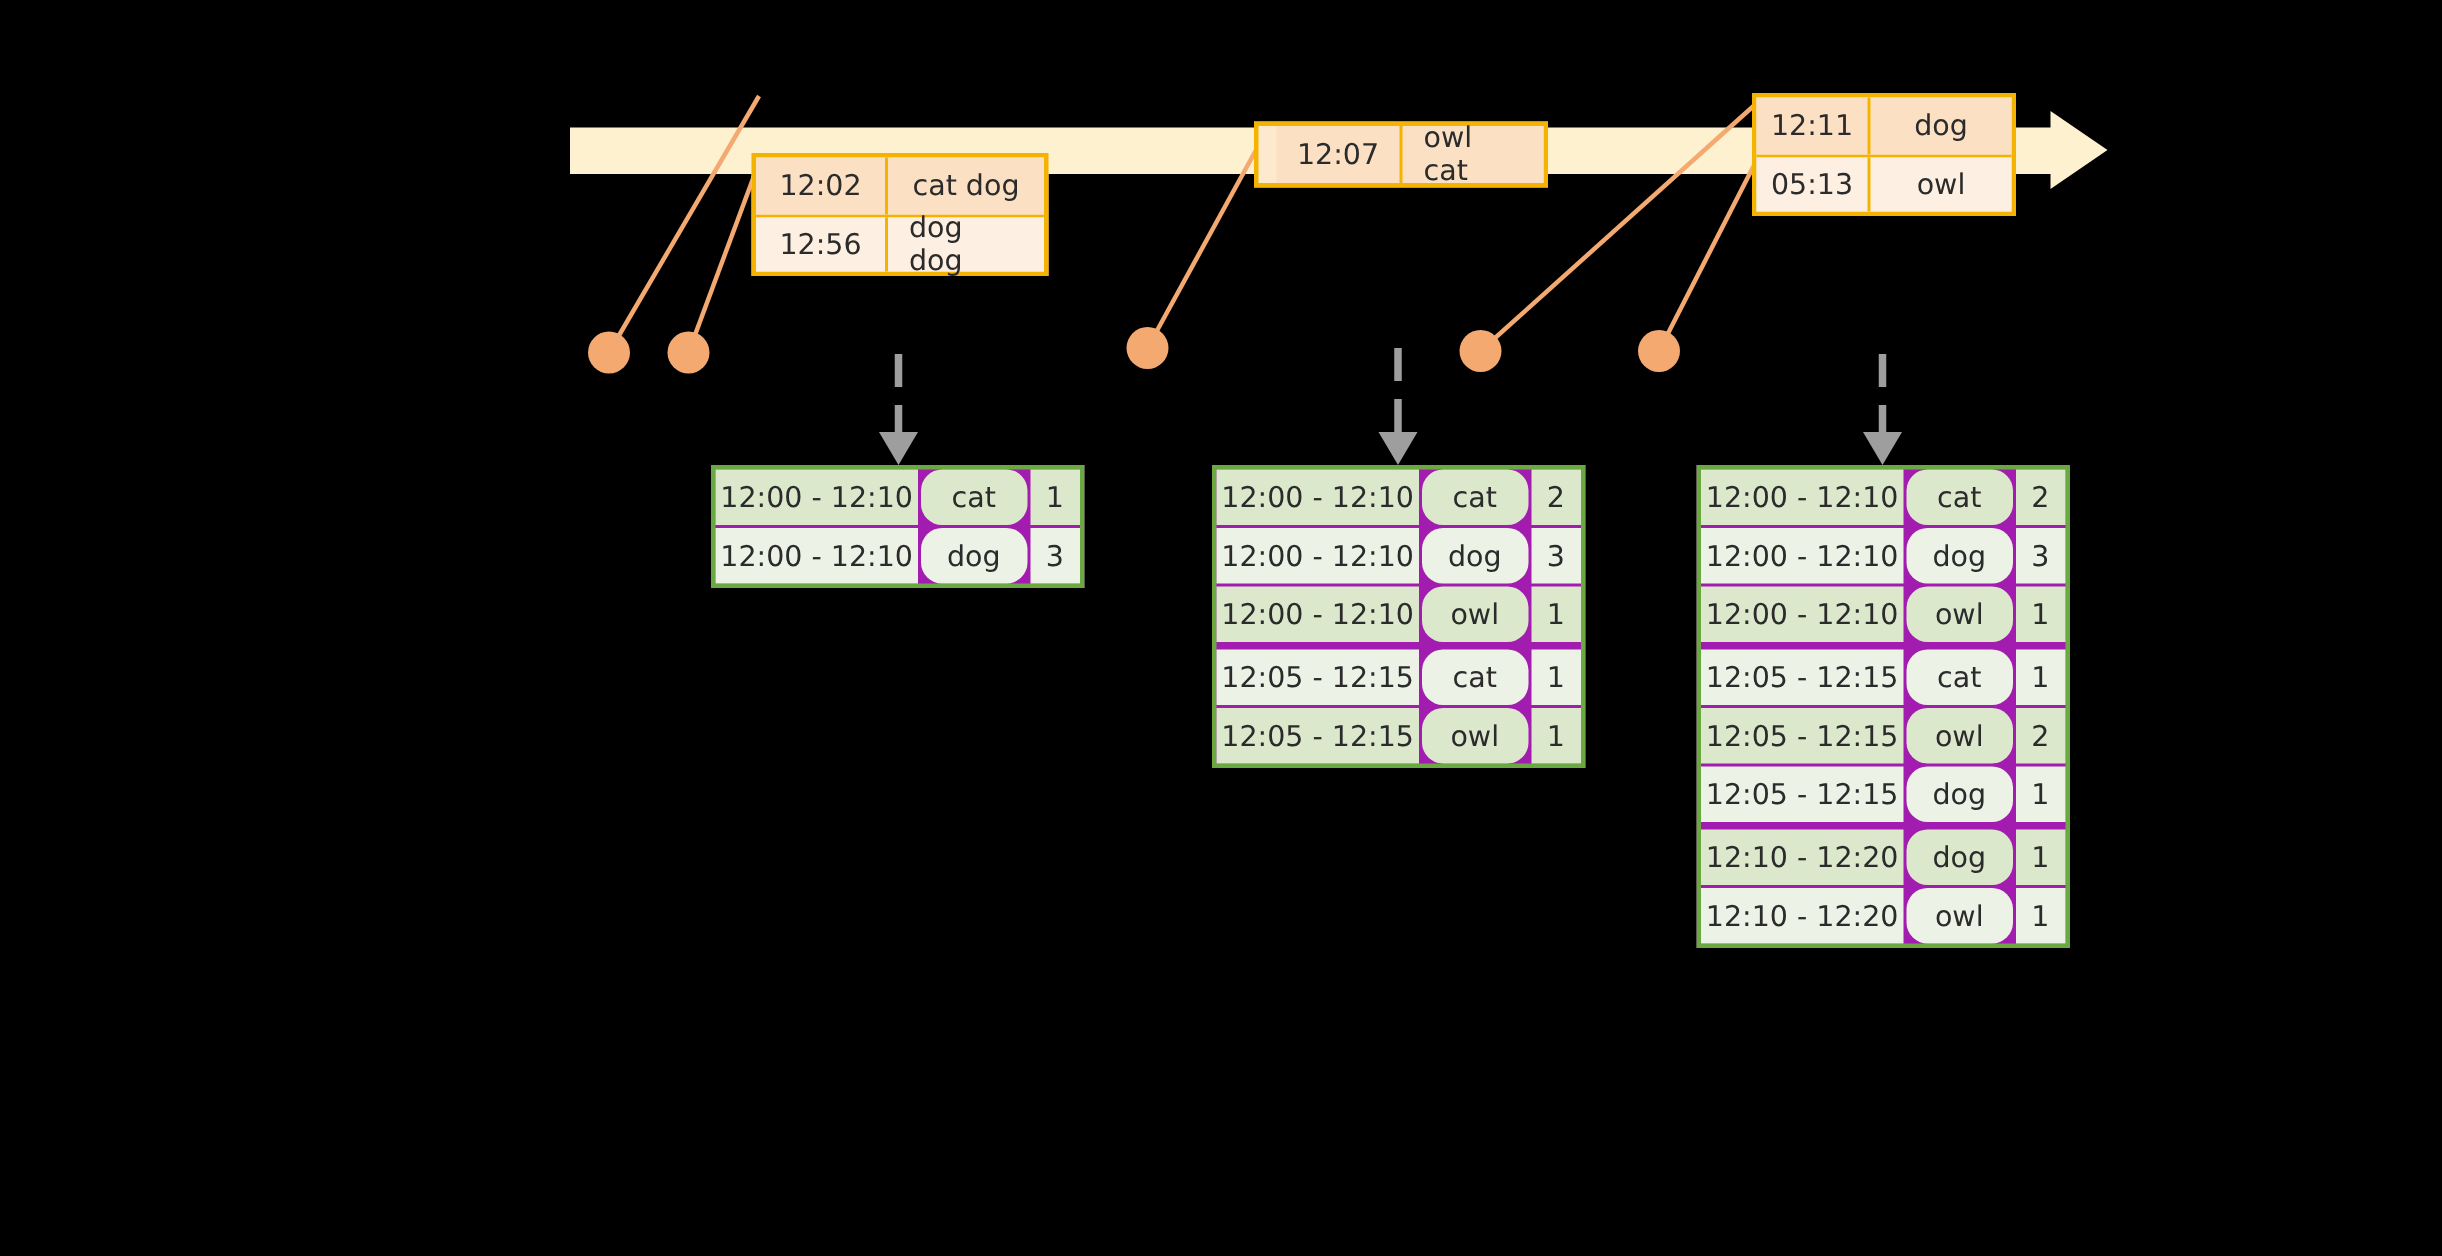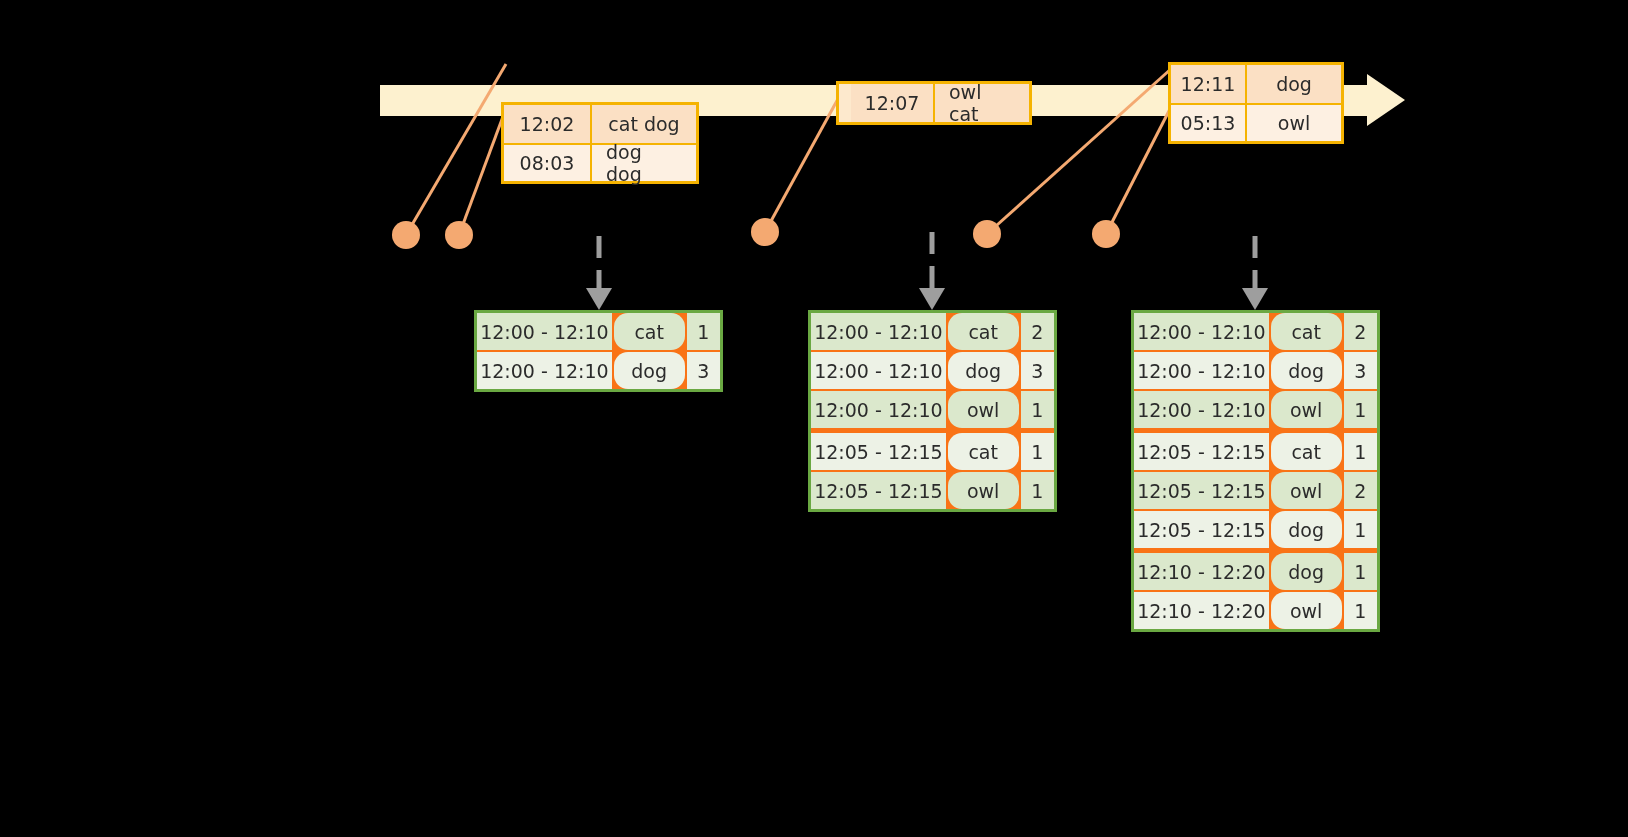--- a/index.html
+++ b/index.html
@@ -97,21 +97,21 @@
   #event-box-3 { left: 1168px; top: 62px; width: 176px; }
 
   #event-box-2 .ev-time  { width: 82px; margin-left: 12px; }
   #event-box-3 .ev-time  { width: 74px; }
 
   
   .result-table {
     position: absolute;
     border: 3px solid #6aa842;
     box-sizing: border-box;
-    background: #f97316;
+    background: #a21caf;
   }
   .rt-row {
     display: flex;
     height: 37px;
     box-sizing: border-box;
   }
   .rt-row + .rt-row { margin-top: 2px; }
   .rt-row.group-start { margin-top: 5px; }
   .rt-row.tint-a .rt-cell { background: #dbe8cc; }
   .rt-row.tint-b .rt-cell { background: #edf2e6; }
@@ -167,21 +167,21 @@
       <polygon points="1242,288 1268,288 1255,310"></polygon>
     </g>
   </svg>
 
   <div class="event-box" id="event-box-1">
     <div class="event-row tint-a">
       <div class="ev-time">12:02</div>
       <div class="ev-words">cat dog</div>
     </div>
     <div class="event-row tint-b">
-      <div class="ev-time">08:03</div>
+      <div class="ev-time">12:56</div>
       <div class="ev-words">dog dog</div>
     </div>
   </div>
 
   <div class="event-box" id="event-box-2">
     <div class="event-row tint-a">
       <div class="ev-time">12:07</div>
       <div class="ev-words">owl cat</div>
     </div>
   </div>

